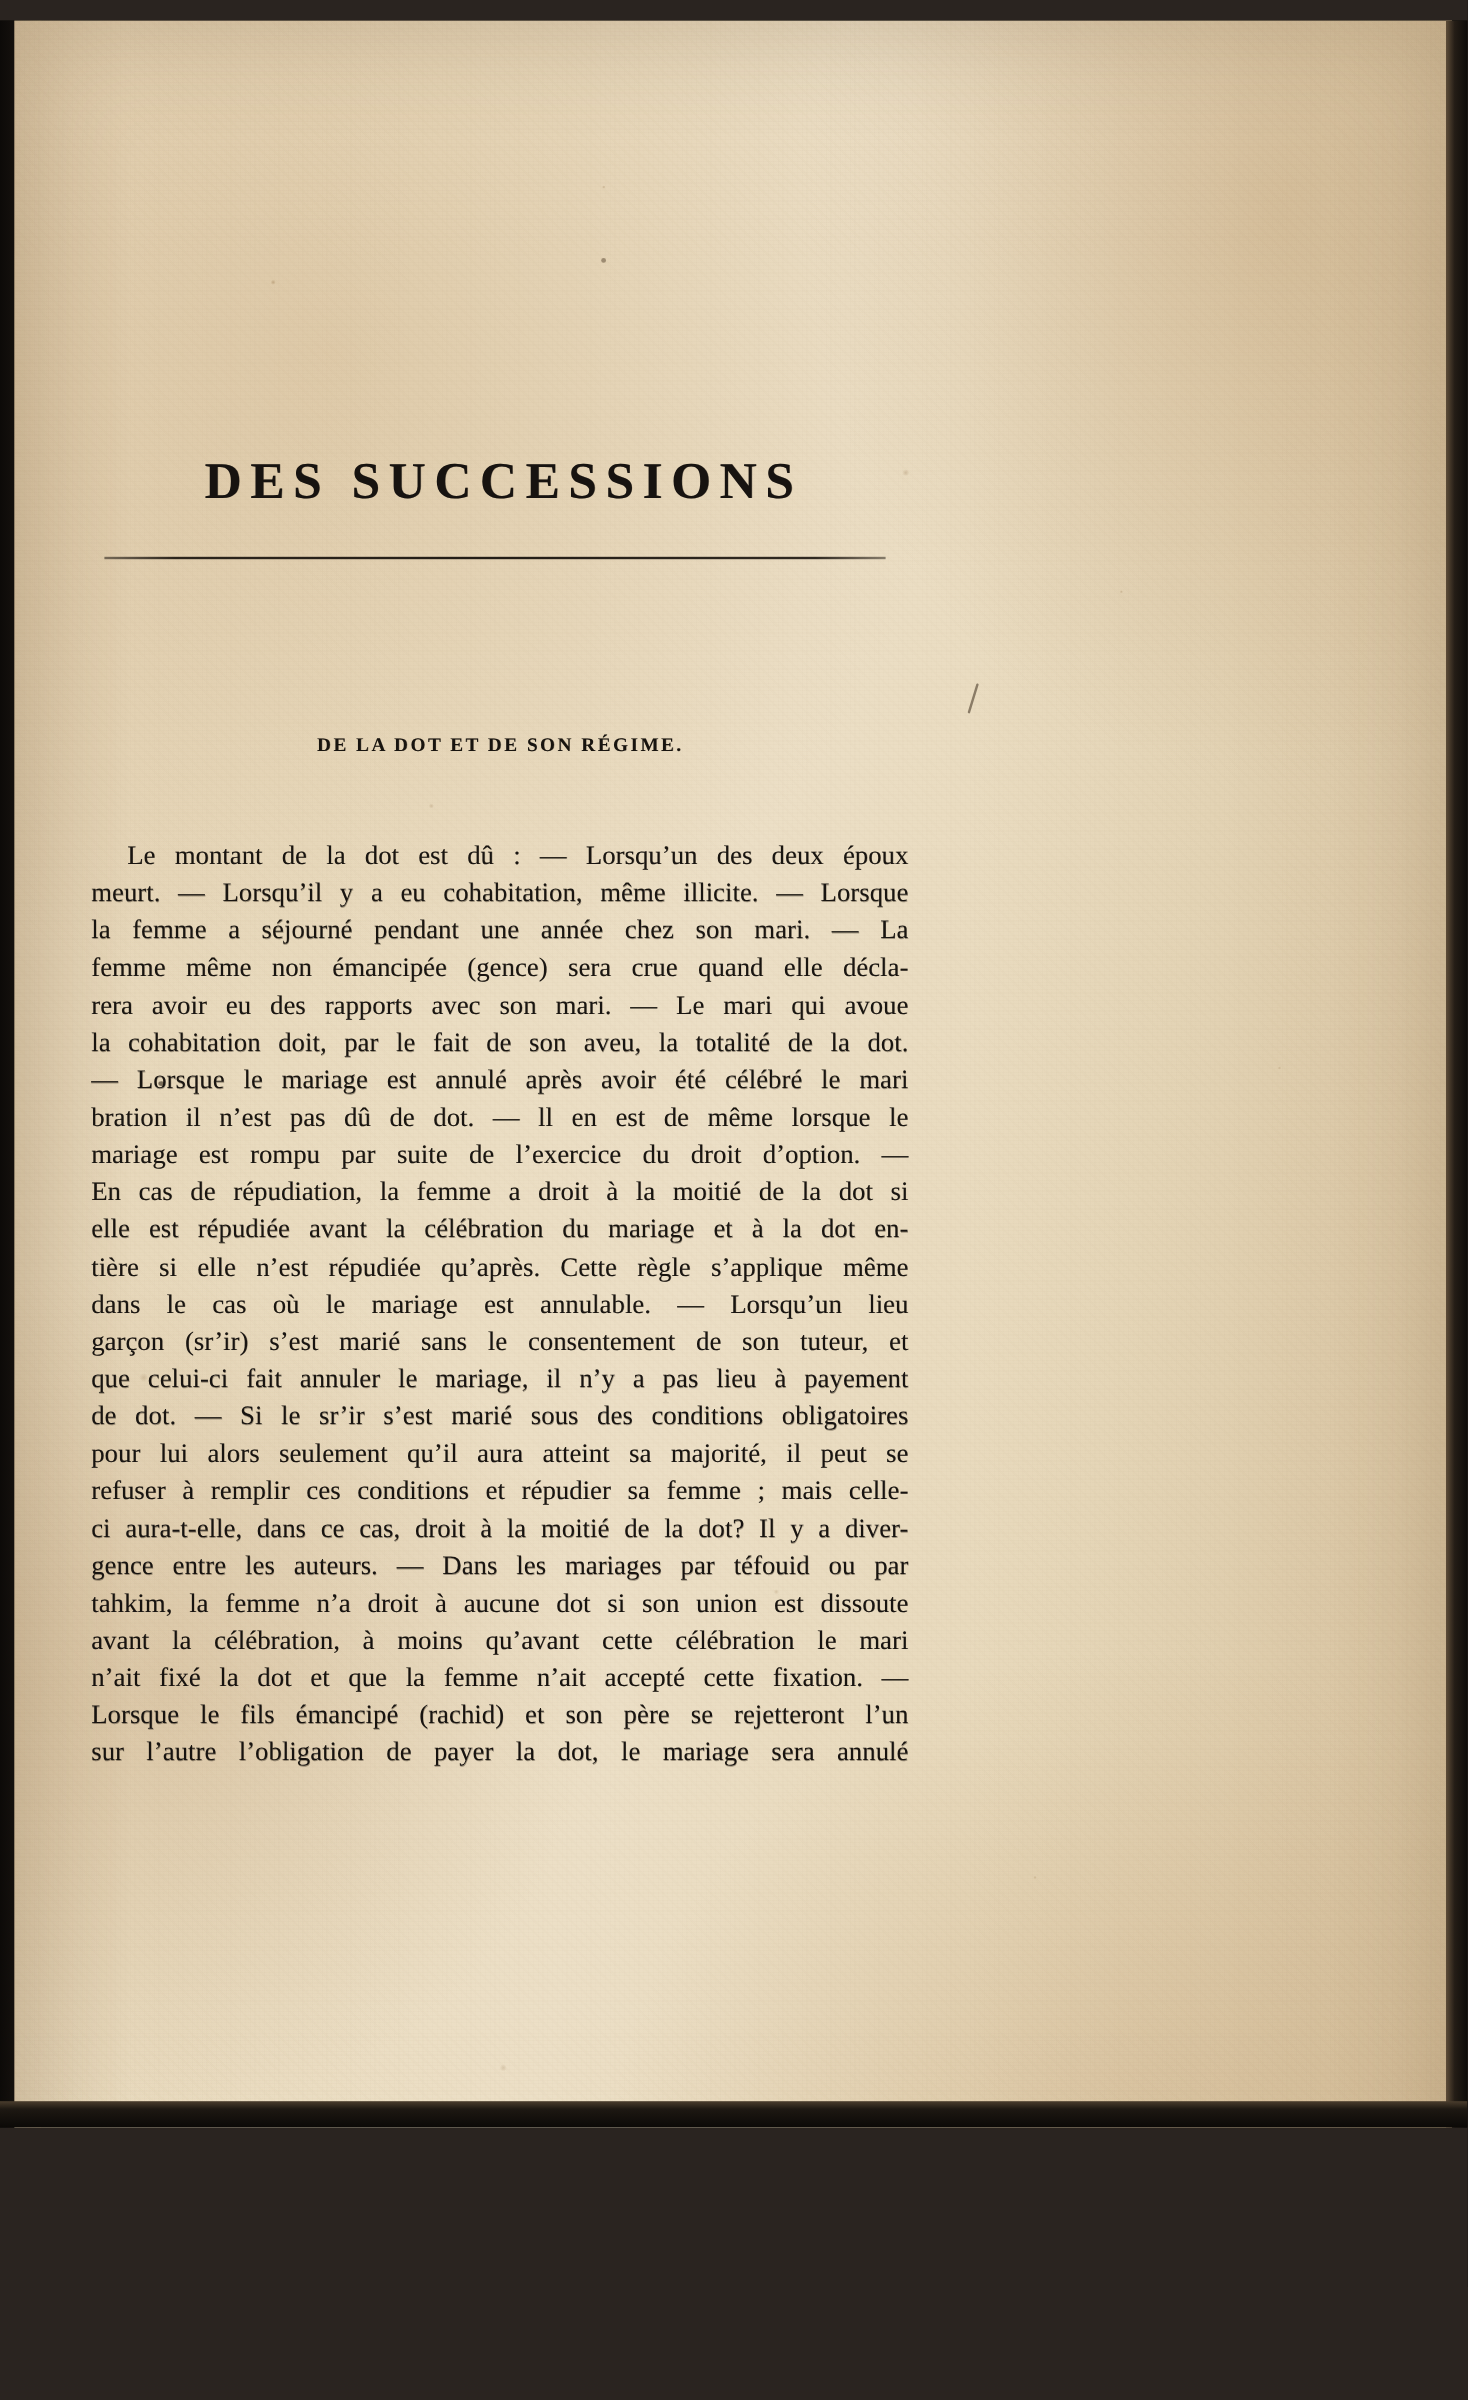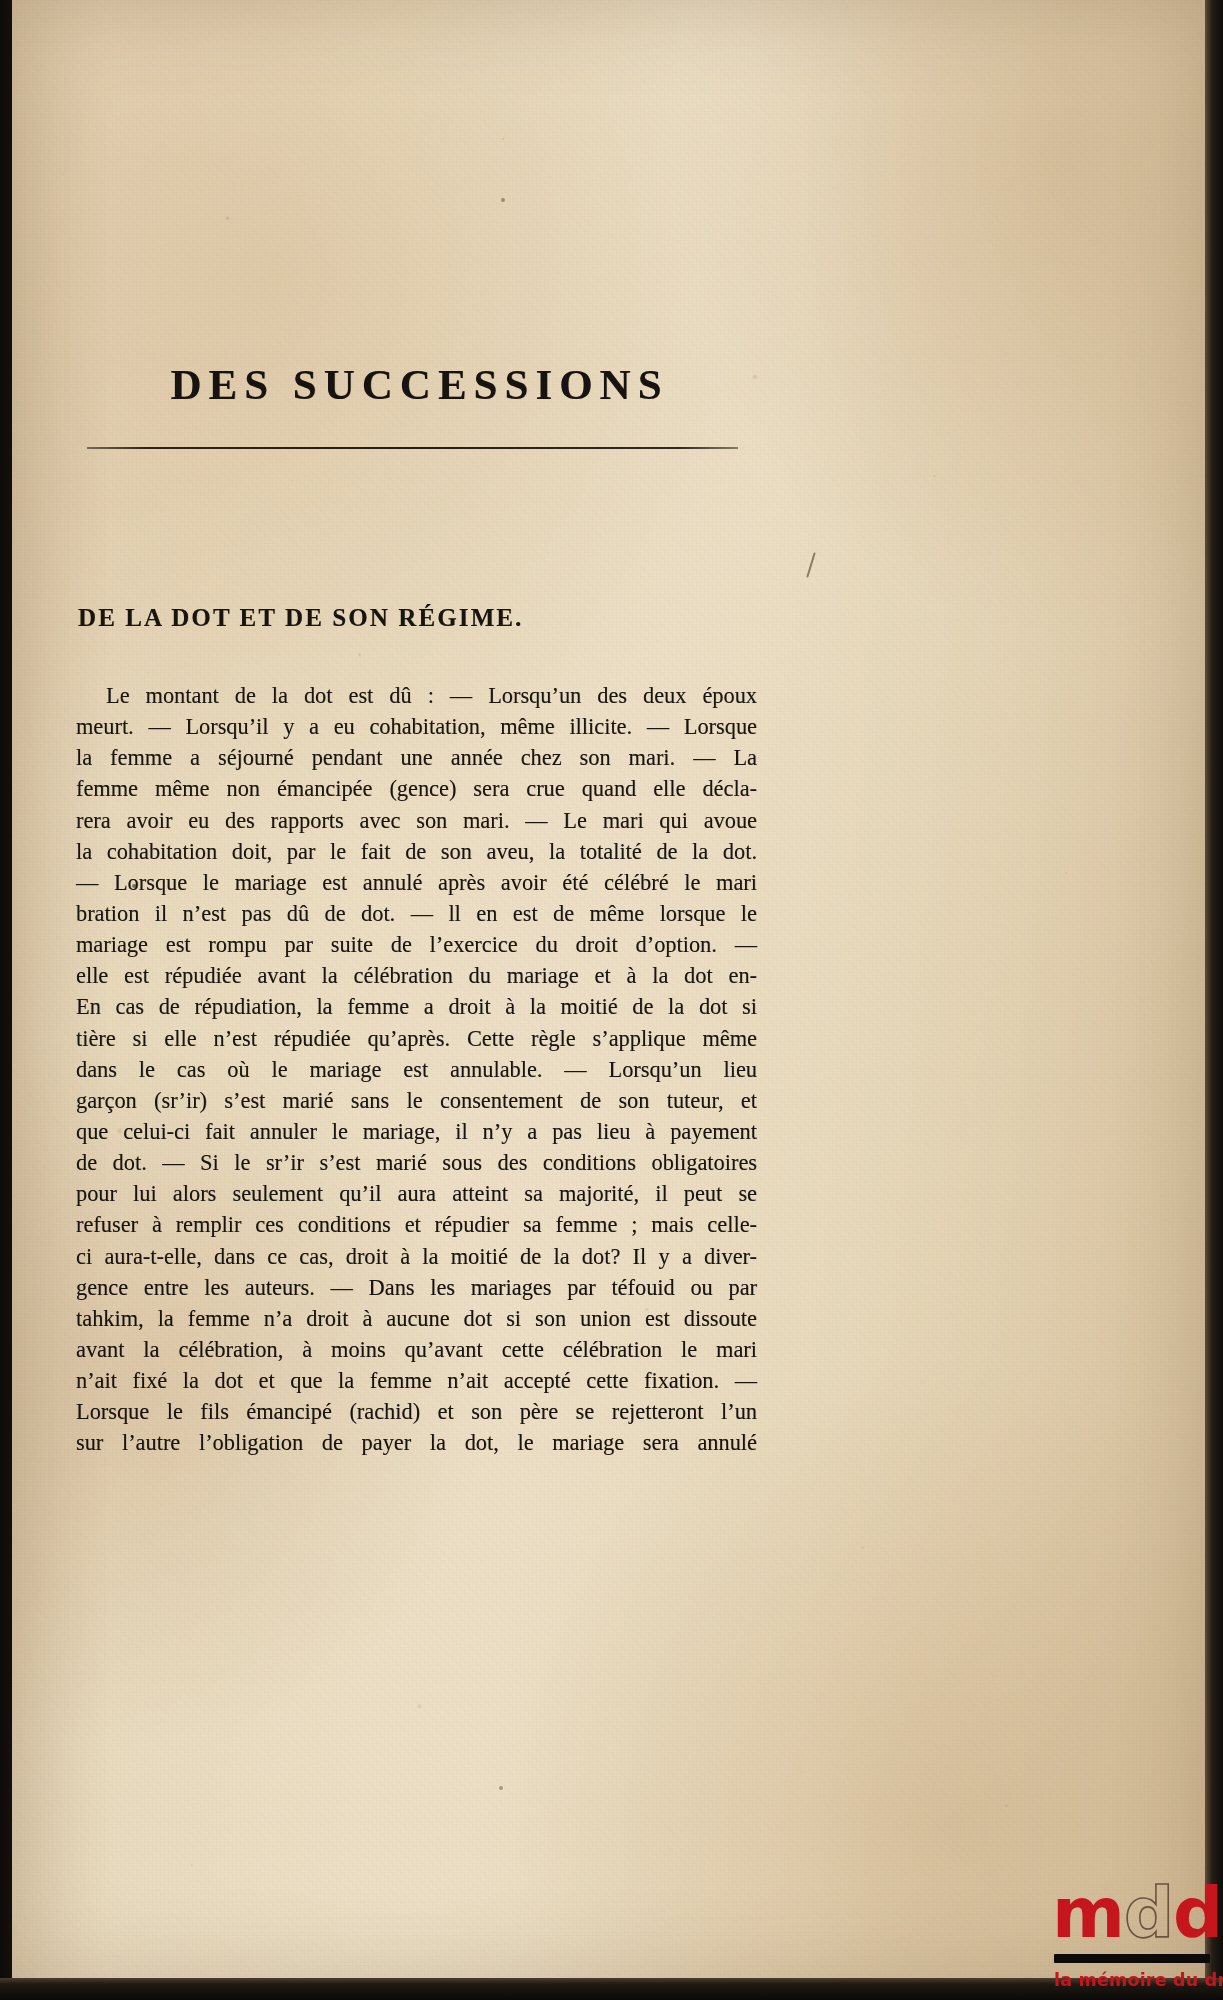--- a/index.html
+++ b/index.html
@@ -12,23 +12,24 @@
     width: 1223px;
     height: 2000px;
     overflow: hidden;
     font-family: "Liberation Serif", serif;
   }
 
   
   #scan {
     position: relative;
     width: 1223px;
-    height: 2000px;
+    height: 1756px;
     background: #120f0c;
     overflow: hidden;
+    margin-top: 17px;
   }
 
   
   .gutter-dark {
     position: absolute;
     left: 0; top: 0;
     width: 34px; height: 2000px;
     background: linear-gradient(to right, #0c0a08 0%, #191410 55%, #3a2e22 100%);
   }
   .page-edge-right {
@@ -139,23 +140,23 @@
       rgba(24,19,14,0.95) 50%,
       rgba(28,22,16,0.90) 91%,
       rgba(35,28,20,0.50) 100%);
   }
 
   .section-title {
     position: absolute;
     left: 0;
     top: 584px;
     width: 680px;
-    text-align: left;
+    text-align: center;
     font-family: "Liberation Serif", serif;
-    font-size: 25px;
+    font-size: 16px;
     line-height: 1;
     letter-spacing: 2.1px;
     color: #18140f;
     text-indent: 2px;
     text-shadow: 0.3px 0.2px 0 rgba(40,30,20,0.40);
   }
 
   .body-block {
     position: absolute;
     left: 0;
@@ -312,22 +313,22 @@
       <div class="body-block" id="body-block">
           <div class="line indent"><span>Le montant de la dot est dû : — Lorsqu’un des deux époux</span></div>
           <div class="line"><span>meurt. — Lorsqu’il y a eu cohabitation, même illicite. — Lorsque</span></div>
           <div class="line"><span>la femme a séjourné pendant une année chez son mari. — La</span></div>
           <div class="line"><span>femme même non émancipée (gence) sera crue quand elle décla-</span></div>
           <div class="line"><span>rera avoir eu des rapports avec son mari. — Le mari qui avoue</span></div>
           <div class="line"><span>la cohabitation doit, par le fait de son aveu, la totalité de la dot.</span></div>
           <div class="line"><span>— Lorsque le mariage est annulé après avoir été célébré le mari</span></div>
           <div class="line"><span>bration il n’est pas dû de dot. — ll en est de même lorsque le</span></div>
           <div class="line"><span>mariage est rompu par suite de l’exercice du droit d’option. —</span></div>
+          <div class="line"><span>En cas de répudiation, la femme a droit à la moitié de la dot si</span></div>
           <div class="line"><span>elle est répudiée avant la célébration du mariage et à la dot en-</span></div>
-          <div class="line"><span>En cas de répudiation, la femme a droit à la moitié de la dot si</span></div>
           <div class="line"><span>tière si elle n’est répudiée qu’après. Cette règle s’applique même</span></div>
           <div class="line"><span>dans le cas où le mariage est annulable. — Lorsqu’un lieu</span></div>
           <div class="line"><span>garçon (sr’ir) s’est marié sans le consentement de son tuteur, et</span></div>
           <div class="line"><span>que celui-ci fait annuler le mariage, il n’y a pas lieu à payement</span></div>
           <div class="line"><span>de dot. — Si le sr’ir s’est marié sous des conditions obligatoires</span></div>
           <div class="line"><span>pour lui alors seulement qu’il aura atteint sa majorité, il peut se</span></div>
           <div class="line"><span>refuser à remplir ces conditions et répudier sa femme ; mais celle-</span></div>
           <div class="line"><span>ci aura-t-elle, dans ce cas, droit à la moitié de la dot? Il y a diver-</span></div>
           <div class="line"><span>gence entre les auteurs. — Dans les mariages par téfouid ou par</span></div>
           <div class="line"><span>tahkim, la femme n’a droit à aucune dot si son union est dissoute</span></div>

